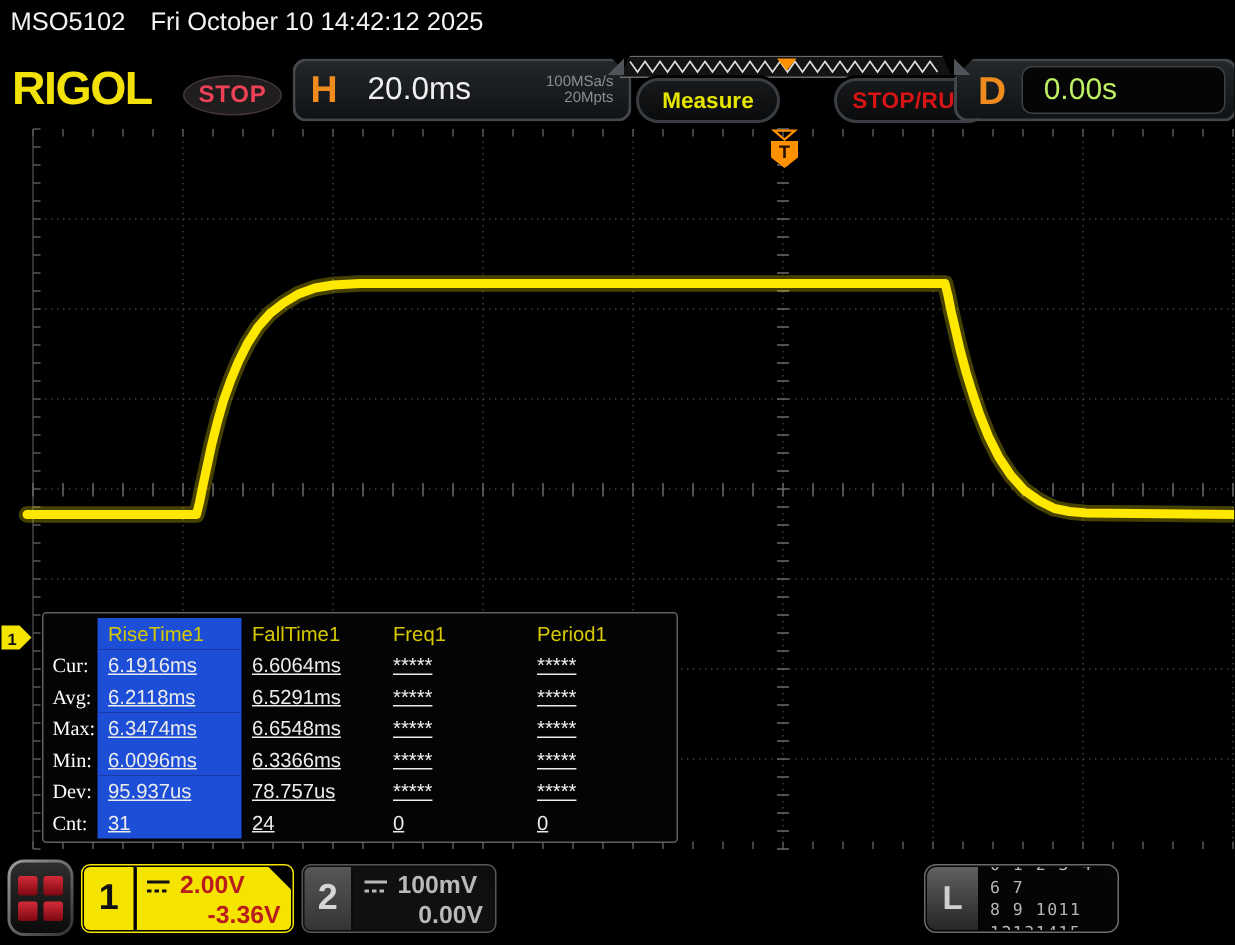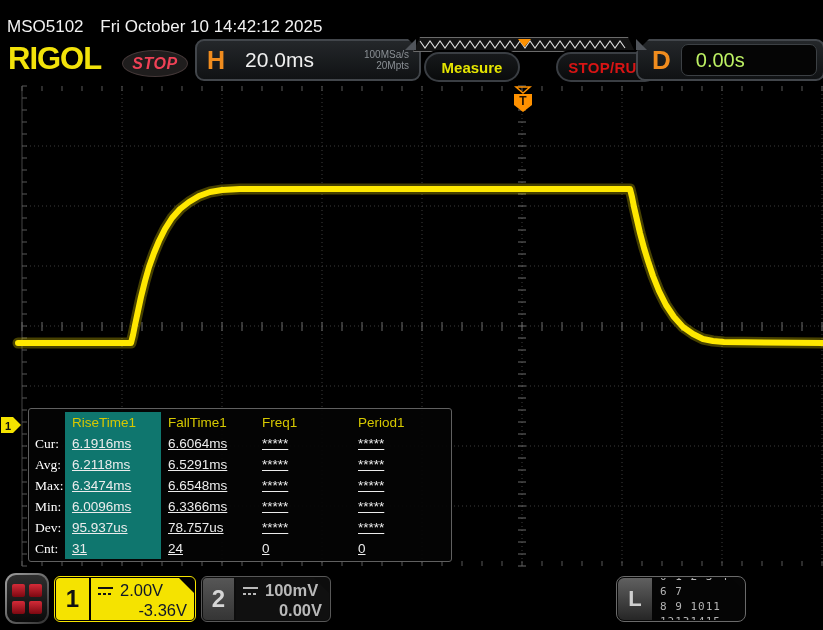--- a/index.html
+++ b/index.html
@@ -1,30 +1,30 @@
 <!DOCTYPE html>
 <html><head>
 <meta charset="utf-8">
 <style>
   html,body{margin:0;padding:0;background:#000;}
   #screen{position:relative;width:823px;height:630px;background:#000;overflow:hidden;
           font-family:"Liberation Sans",sans-serif;color:#e8e8e8;}
 
   
-  #topbar{position:absolute;left:0;top:12px;width:823px;height:30px;line-height:30px;
+  #topbar{position:absolute;left:0;top:0;width:823px;height:30px;line-height:30px;
           font-size:17px;color:#f2f2f2;}
   #topbar .model{margin-left:7px;font-weight:500;}
   #topbar .datetime{margin-left:12px;font-weight:500;}
 
   
   #logo{position:absolute;left:8px;top:41px;font-family:Liberation Sans, sans-serif;
         font-weight:bold;font-size:31px;letter-spacing:-1px;color:#f2e20a;}
   #stop-badge{position:absolute;left:122px;top:50px;width:64px;height:25px;border-radius:50%;
         background:#1f1d1d;border:1px solid #443838;display:flex;align-items:center;justify-content:center;
-        color:#ef4156;font-weight:bold;font-size:16px;letter-spacing:.5px;font-style:italic;}
+        color:#ef4156;font-weight:bold;font-size:16px;letter-spacing:.5px;}
   .hbox{position:absolute;background:linear-gradient(#24272a,#101214);border:2px solid #42464b;
         border-radius:9px;display:flex;align-items:center;}
   #h-box{left:195px;top:39px;width:222px;height:38px;
          clip-path:polygon(0 0,calc(100% - 13px) 0,100% 13px,100% 100%,0 100%);}
   #h-box .hletter{color:#f08c1e;font-weight:bold;font-size:25px;margin-left:10px;}
   #h-box .tb{color:#f0f0f0;font-size:21px;margin-left:20px;}
   #h-box .rate{margin-left:auto;margin-right:10px;text-align:right;color:#8a8f94;font-size:10px;line-height:1.15;}
   #d-box{left:636px;top:39px;width:185px;height:38px;
          clip-path:polygon(13px 0,100% 0,100% 100%,0 100%,0 13px);}
   #d-box .hletter{color:#f08c1e;font-weight:bold;font-size:26px;margin-left:14px;}
@@ -48,37 +48,37 @@
   #scope-svg{position:absolute;left:0;top:0;z-index:1;}
 
   
   #meas-panel{position:absolute;left:28px;top:408px;width:424px;height:154px;z-index:2;
       background:rgba(4,4,4,.93);border:1px solid #606060;border-radius:3px;box-sizing:border-box;
       display:grid;grid-template-columns:36px 96px 94px 96px 1fr;grid-auto-rows:21px;
       font-size:13.5px;align-items:center;padding-top:3px;}
   #meas-panel .mhead{color:#d6c800;padding-left:7px;}
   #meas-panel .mlabel{color:#ffffff;padding-left:6px;font-family:Liberation Serif, serif;}
   #meas-panel .mval{color:#ececec;padding-left:7px;text-decoration:underline;}
-  #meas-panel .hl{background:#0f766e;height:21px;line-height:21px;}
+  #meas-panel .hl{background:#1d4ed8;height:21px;line-height:21px;}
 
   
   #menu-btn{position:absolute;left:5px;top:573px;width:44px;height:51px;border-radius:11px;
       background:linear-gradient(135deg,#a0a0a0,#2e2e2e);padding:0;border:0;cursor:pointer;z-index:2;}
   #menu-btn .inner{position:absolute;inset:2px;border-radius:9px;background:linear-gradient(#2e2e2e,#0a0a0a);
       display:grid;grid-template-columns:13px 13px;grid-template-rows:13px 13px;gap:4px;
       align-content:center;justify-content:center;}
   #menu-btn .sq{background:linear-gradient(#d42b38,#7c0811);border-radius:2px;}
 
   .chblock{position:absolute;top:576px;height:46px;display:flex;box-sizing:border-box;cursor:pointer;z-index:2;}
   #ch1{left:54px;width:142px;background:#000;border:1px solid #f5e300;border-radius:6px;padding:1px;}
   #ch1 .tab{width:33px;background:#f5e300;border-radius:4px 0 0 4px;display:flex;align-items:center;
       justify-content:center;color:#111;font-weight:bold;font-size:24px;}
   #ch1 .body{flex:1;margin-left:2px;background:#f5e300;border-radius:0 4px 4px 0;
       clip-path:polygon(0 0,calc(100% - 15px) 0,100% 15px,100% 100%,0 100%);
-      color:#0f172a;font-weight:normal;font-size:16.5px;padding:3px 7px 0 6px;}
+      color:#b91c1c;font-weight:bold;font-size:16.5px;padding:3px 7px 0 6px;}
   #ch2{left:201px;width:130px;background:#0d0d0d;border:1px solid #585858;border-radius:6px;padding:1px;}
   #ch2 .tab{width:31px;background:linear-gradient(#565656,#353535);border-radius:4px 0 0 4px;display:flex;
       align-items:center;justify-content:center;color:#d6d6d6;font-weight:bold;font-size:24px;}
   #ch2 .body{flex:1;margin-left:2px;background:#101010;border-radius:0 4px 4px 0;
       clip-path:polygon(0 0,calc(100% - 15px) 0,100% 15px,100% 100%,0 100%);
       color:#b9b9b9;font-weight:bold;font-size:16.5px;padding:3px 7px 0 6px;}
   .chrow1{display:flex;align-items:center;gap:5px;}
   .chrow2{text-align:right;margin-top:1px;}
   .dcicon{display:inline-block;}
 

